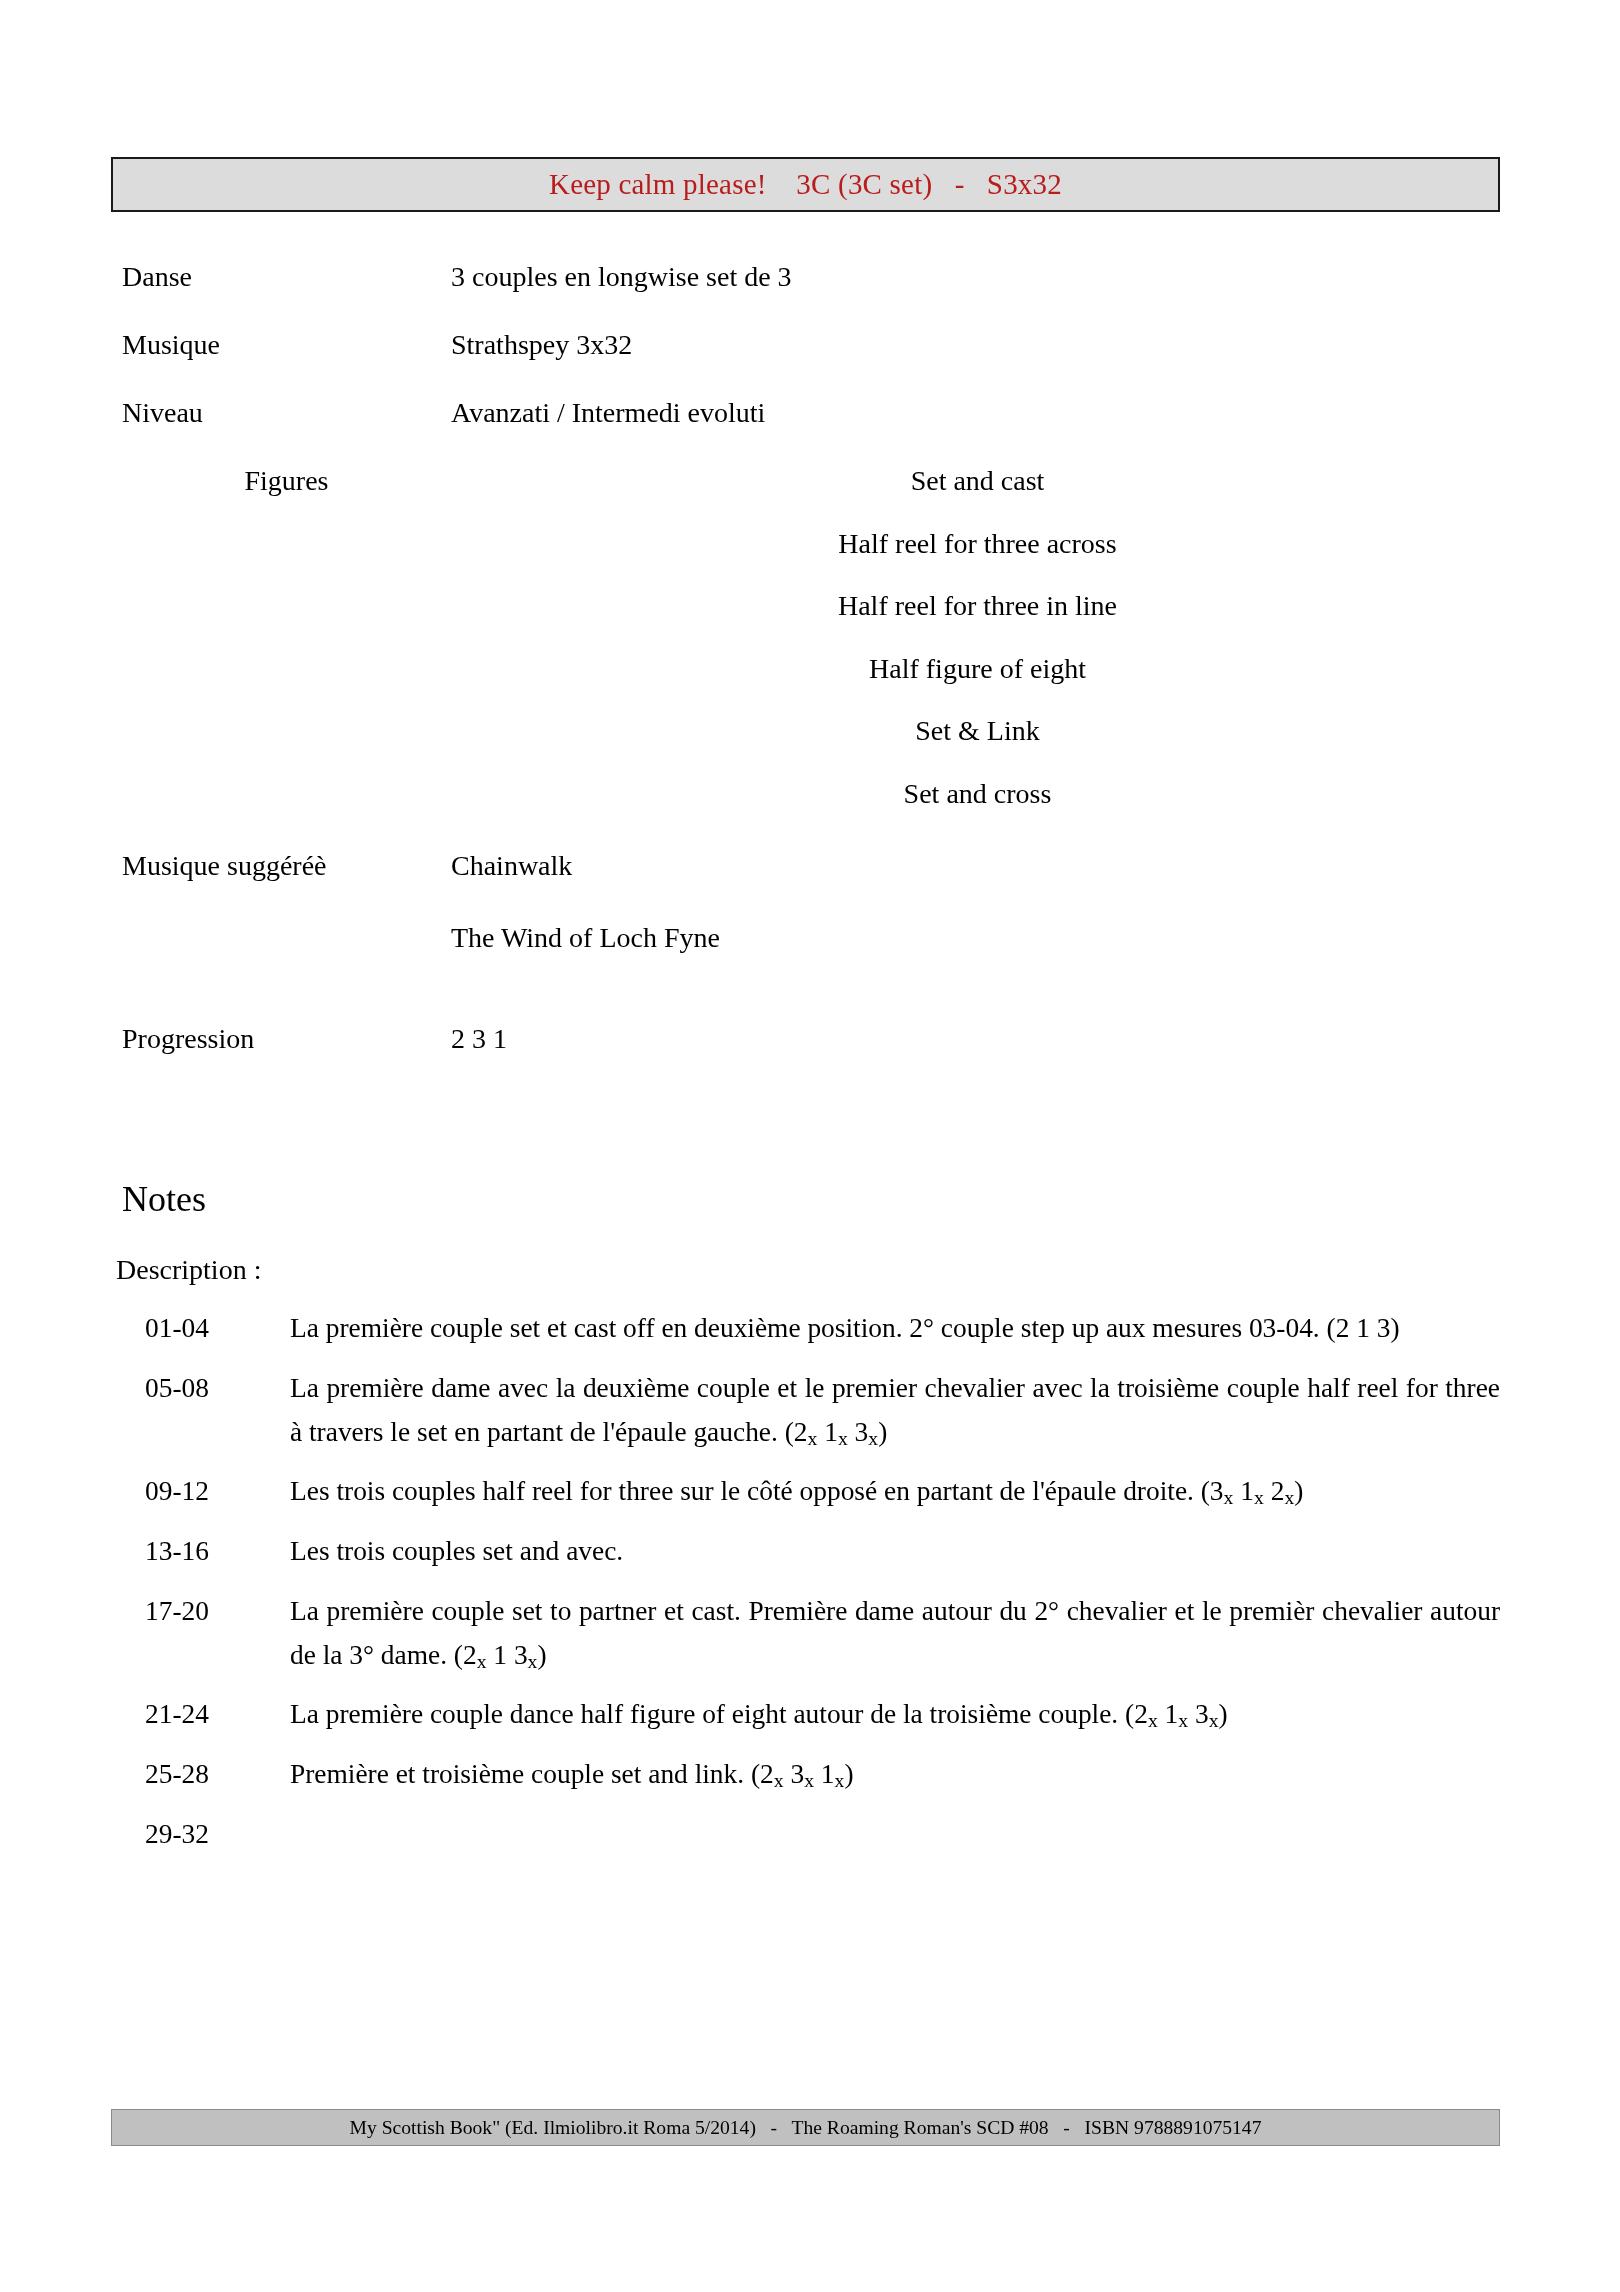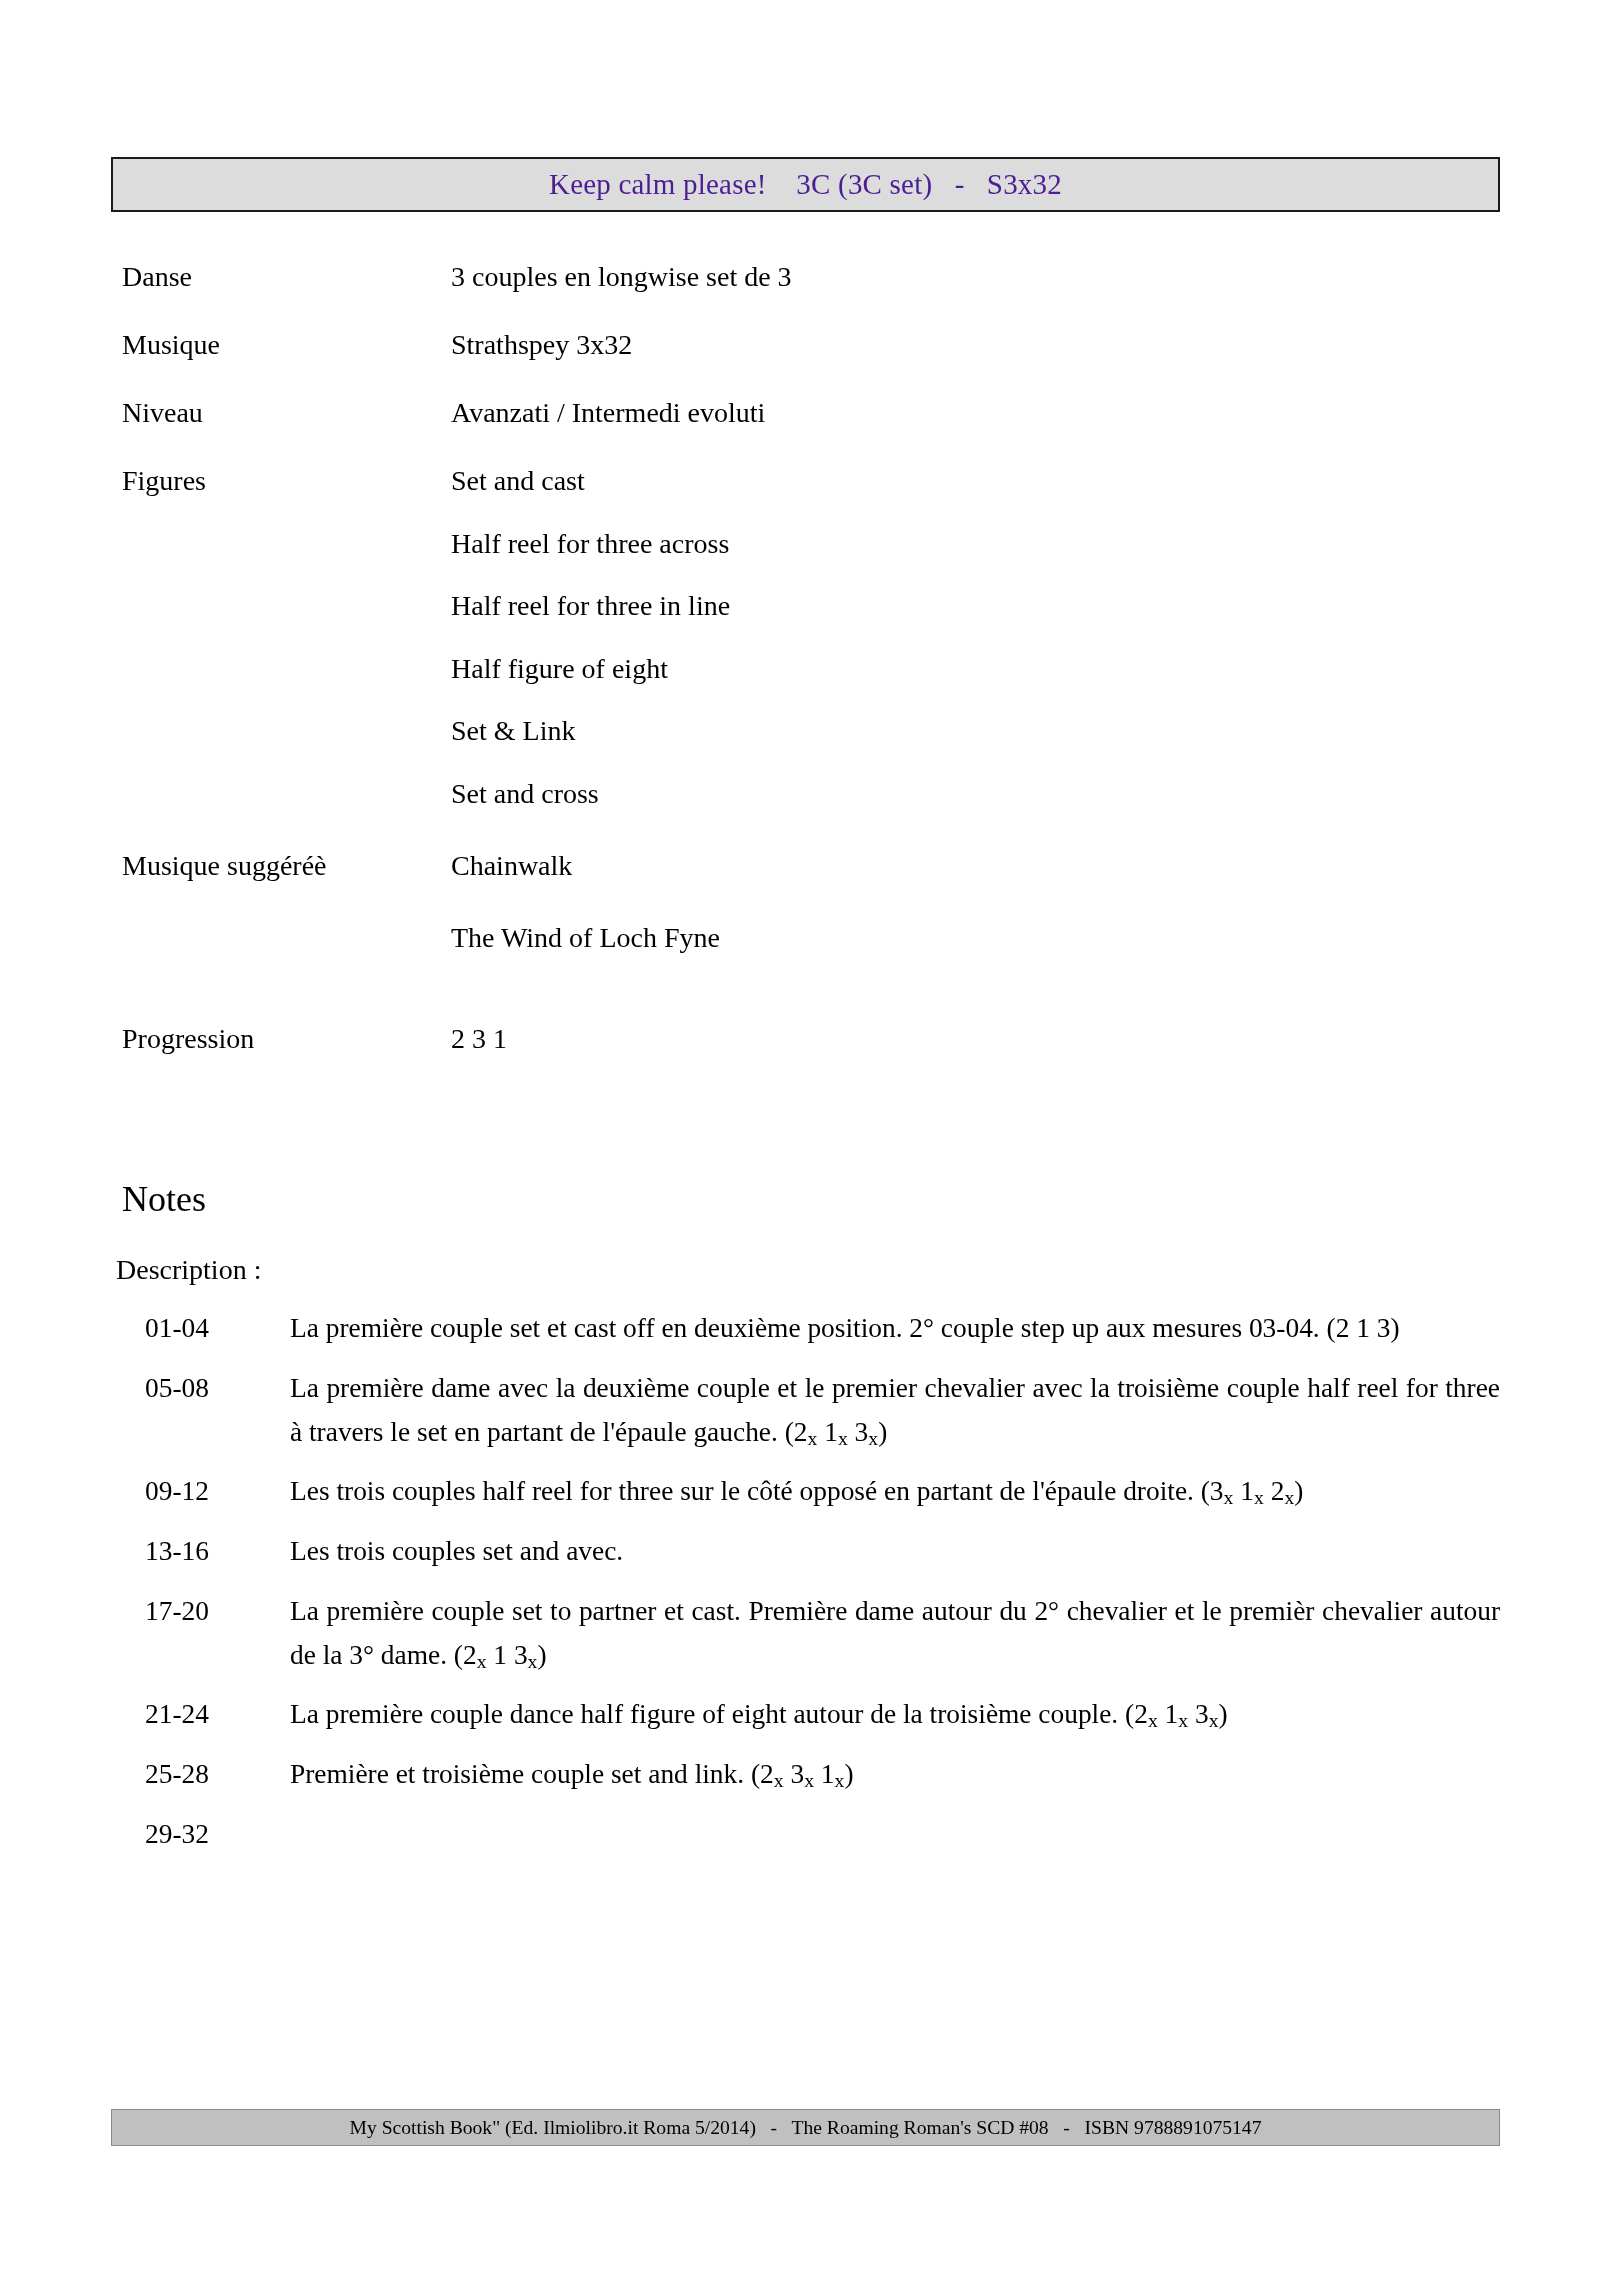--- a/index.html
+++ b/index.html
@@ -31,21 +31,21 @@
     border: 2.9px solid #1a1a1a;
     box-sizing: border-box;
     display: flex;
     align-items: center;
     justify-content: center;
   }
   .header-title {
     font-size: 29px;
     letter-spacing: 0.2px;
     white-space: pre;
-    color: #4c1d95;
+    color: #b91c1c;
   }
 
   
   .meta {
     position: absolute;
     left: 122px;
     top: 257px;
     width: 1382px;
   }
   .meta-row {
@@ -63,21 +63,21 @@
     flex: 1 1 auto;
     font-size: 28px;
     line-height: 39px;
   }
   .meta-values div {
     margin-bottom: 23.5px;
   }
   .meta-values div:last-child {
     margin-bottom: 0;
   }
-  .row-figures { margin-bottom: 33px; }
+  .row-figures { margin-bottom: 33px; text-align: center; }
   .row-musique-sug .meta-values div { margin-bottom: 33px; }
   .row-progression { margin-bottom: 25.5px; }
 
   
   .notes-label {
     position: absolute;
     left: 122px;
     top: 1180px;
     font-size: 36px;
     line-height: 39px;

